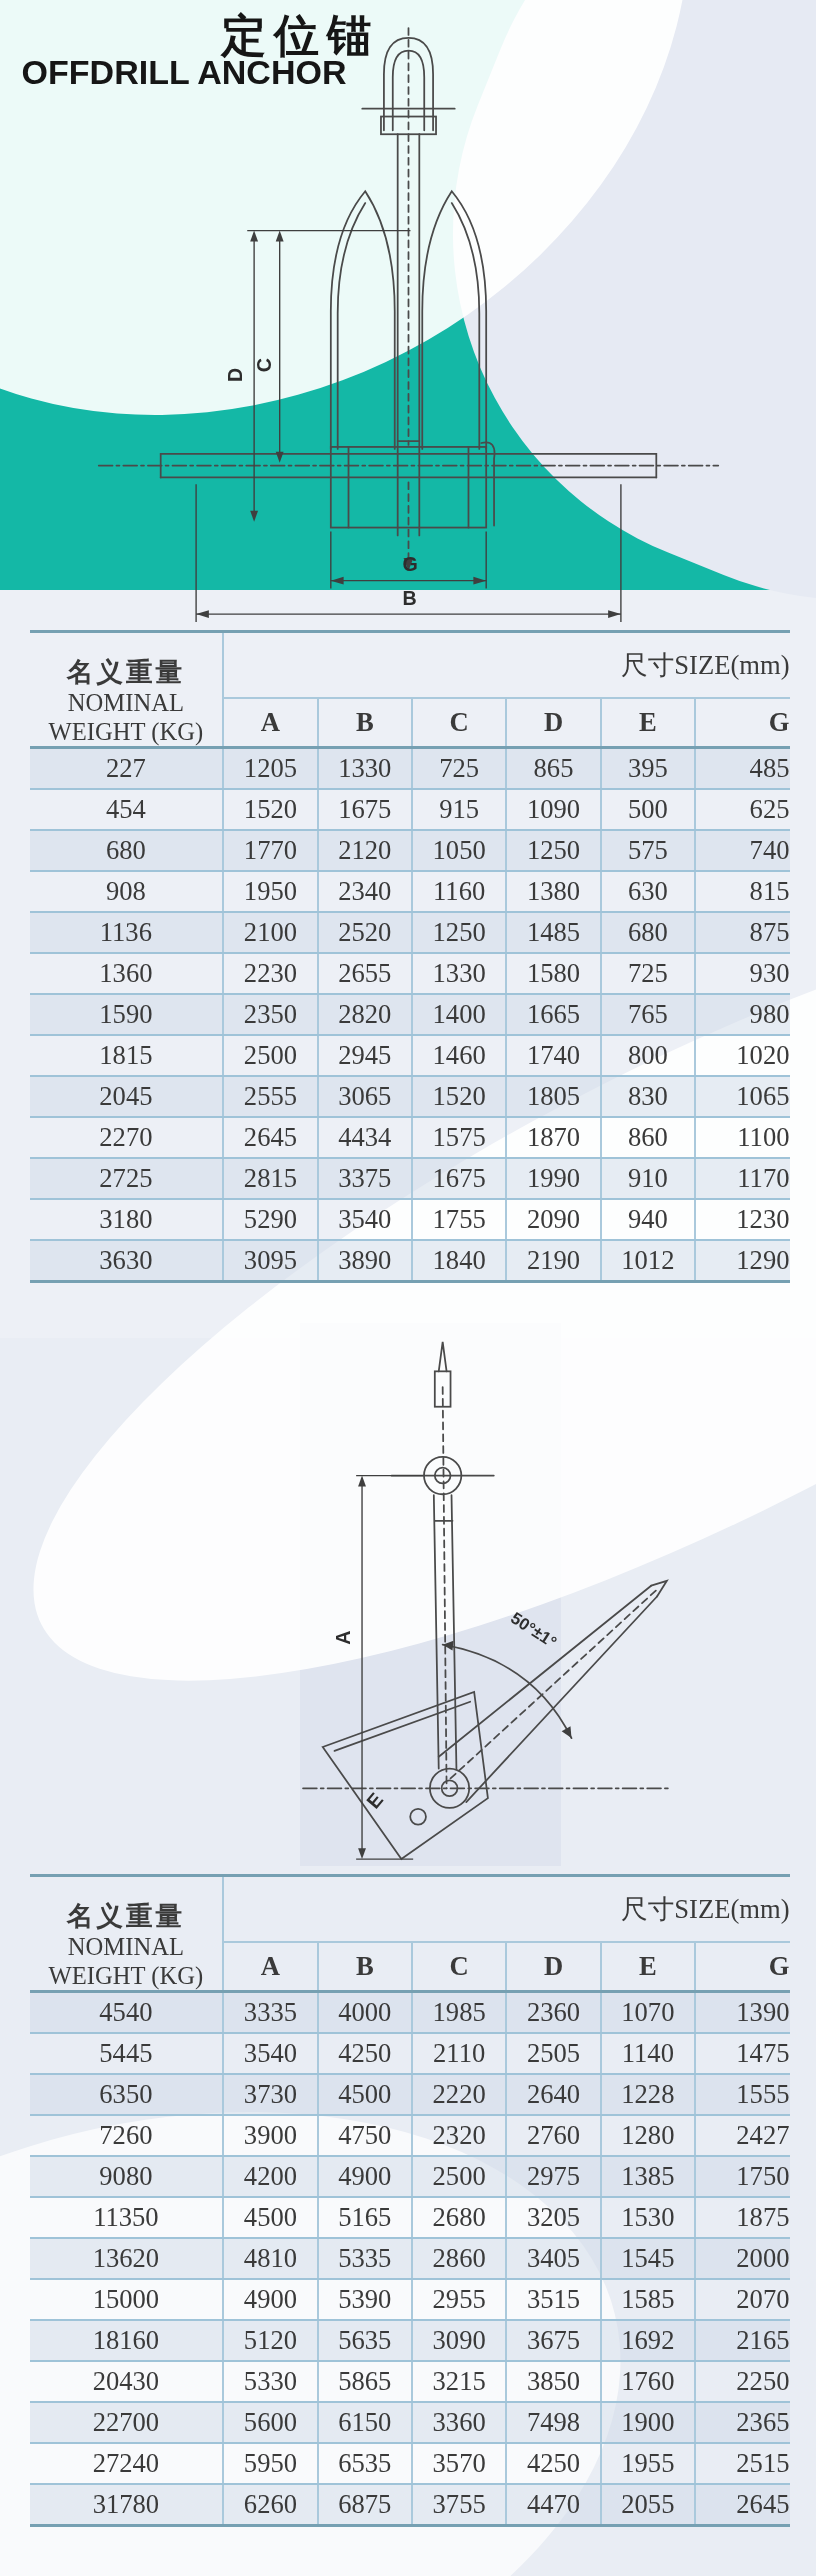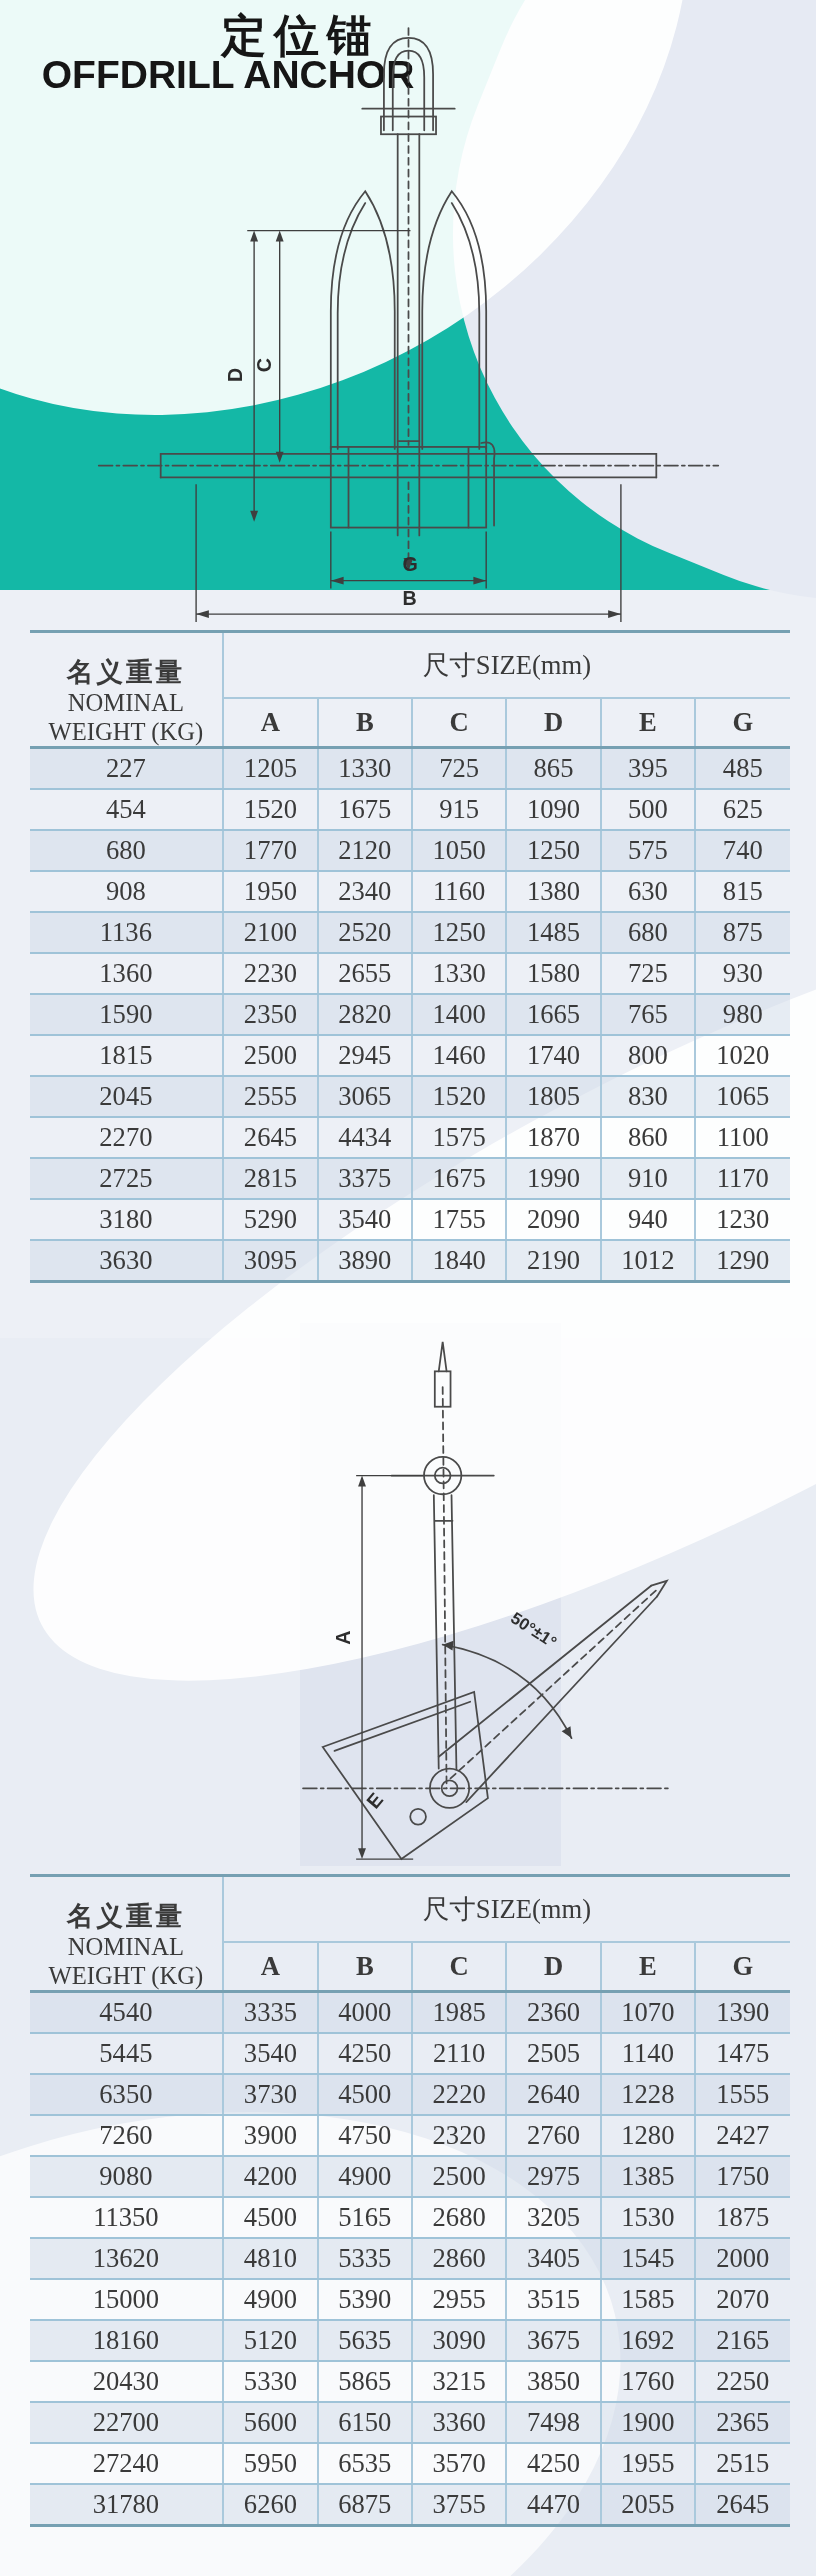--- a/index.html
+++ b/index.html
@@ -20,22 +20,22 @@
     background:rgba(255,255,255,0.7); border-radius:50%; transform:rotate(-14deg); }
   .bg-swoosh-3 { left:-256px; top:-413px; width:964px; height:807px;
     background:rgba(255,255,255,0.92); border-radius:50%; transform:rotate(-30deg); }
 
   .content { position:absolute; inset:0; z-index:1; }
 
   
   .title-cn { position:absolute; left:138px; top:5.9px; width:325px; text-align:center;
     font-family:"Liberation Sans", sans-serif; font-weight:700; font-size:45px;
     letter-spacing:7.9px; color:#161616; }
-  .title-en { position:absolute; left:21.6px; top:53px; width:413px; text-align:center;
-    font-family:"Liberation Sans", sans-serif; font-weight:700; font-size:39px; color:#161616; }
+  .title-en { position:absolute; left:21.6px; top:53px; width:413px; 
+    font-family:"Liberation Sans", sans-serif; font-weight:700; font-size:34px; color:#161616; }
 
   
   .svg-front { position:absolute; left:84px; top:19.7px; }
   .svg-side  { position:absolute; left:246px; top:1328px; }
   .draw path, .draw line, .draw rect, .draw circle, .draw polygon
     { stroke:#4a4a4a; stroke-width:1.8; fill:none; stroke-linecap:round; }
   .dims line, .dims path { stroke:#3f3f3f; stroke-width:1.4; fill:none; }
   .dash    { stroke-dasharray:7 5; }
   .dashdot { stroke-dasharray:14 4 3 4; }
   .arrow   { fill:#3f3f3f !important; stroke:none !important; }
@@ -44,21 +44,21 @@
   text.dim-angle { font-family:"Liberation Sans", sans-serif; font-weight:700; font-size:17px;
     fill:#2d2d2d; stroke:none; }
 
   
   .size-table { position:absolute; left:29.5px; width:760px; border-collapse:collapse;
     table-layout:fixed; border-top:3.9px solid #76a0b2; border-bottom:3px solid #76a0b2; }
   .size-table.t1 { top:630px; }
   .size-table.t2 { top:1874px; }
   .size-table th, .size-table td { border-right:2px solid #aac9dc; padding:0;
     text-align:center; vertical-align:middle; font-weight:normal; }
-  .size-table th:last-child, .size-table td:last-child { border-right:none; }
+  .size-table th:last-child, .size-table td:last-child { border-right:none;text-align:right; }
   .weight-head { font-size:24.6px; line-height:1.18; height:108px; }
   .weight-head .cn { font-size:26.6px; font-weight:700; letter-spacing:3px;margin-top:24px; }
   .size-title-cell { font-size:26.6px; height:61px; border-bottom:2px solid #aac9dc; }
   .col-head th { font-size:26.6px; font-weight:700; height:45px; border-bottom:3px solid #76a0b2; }
   .weight-head { border-bottom:3px solid #76a0b2; }
   .size-table tbody td { font-size:26.6px; height:39px; border-bottom:2px solid #9fc3d8; }
   .size-table tbody tr:last-child td { border-bottom:none; }
   .size-table tbody tr:nth-child(odd) { background:rgba(208,218,232,0.5); }
 </style>
 </head>

